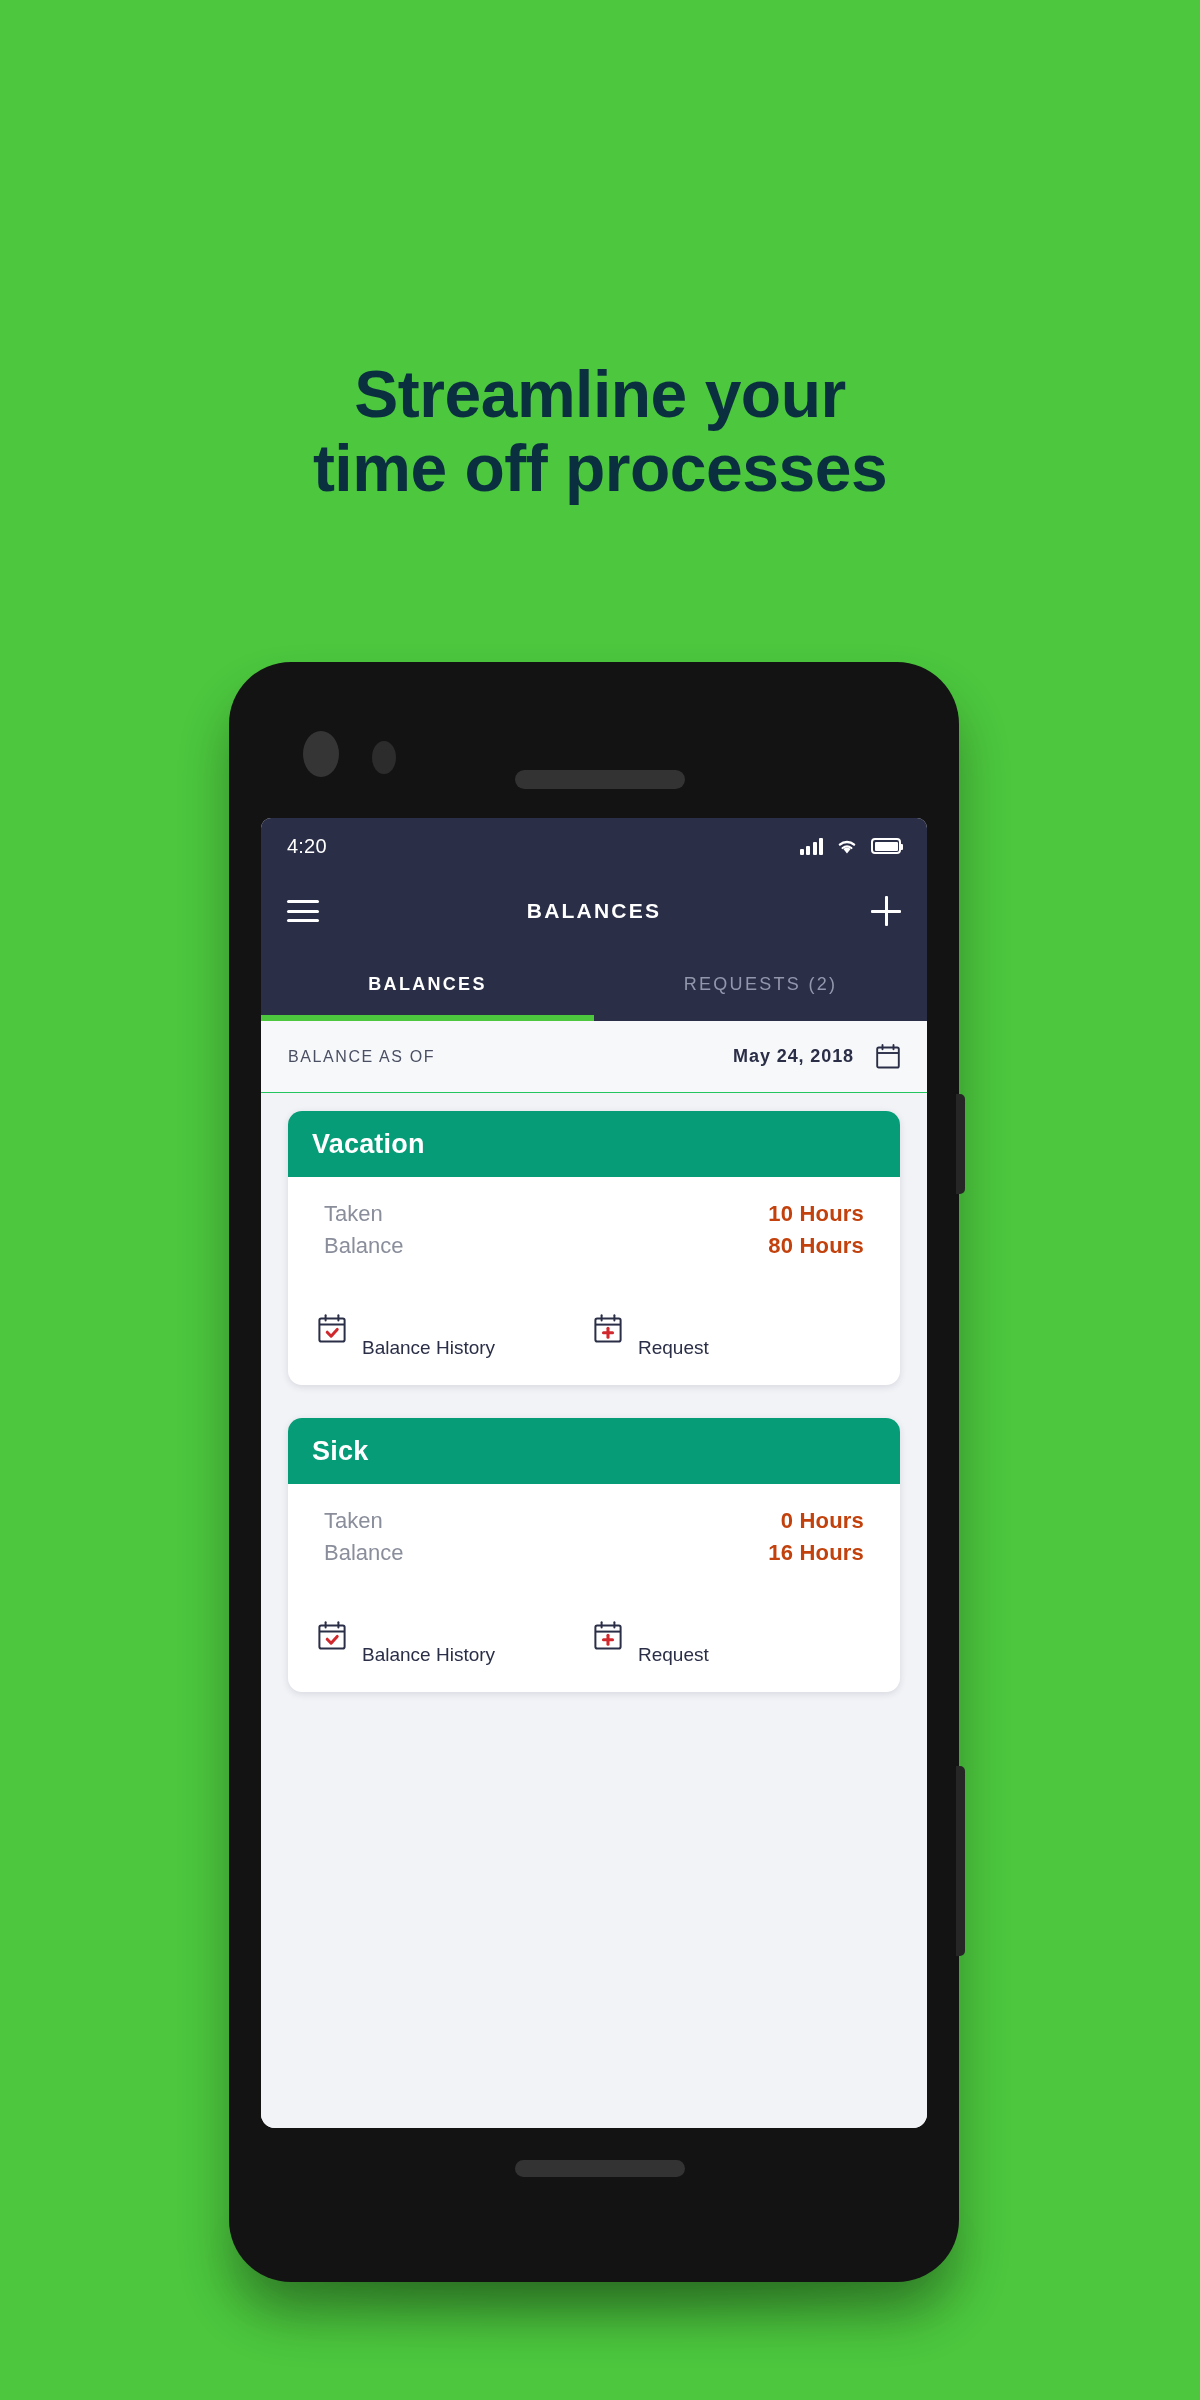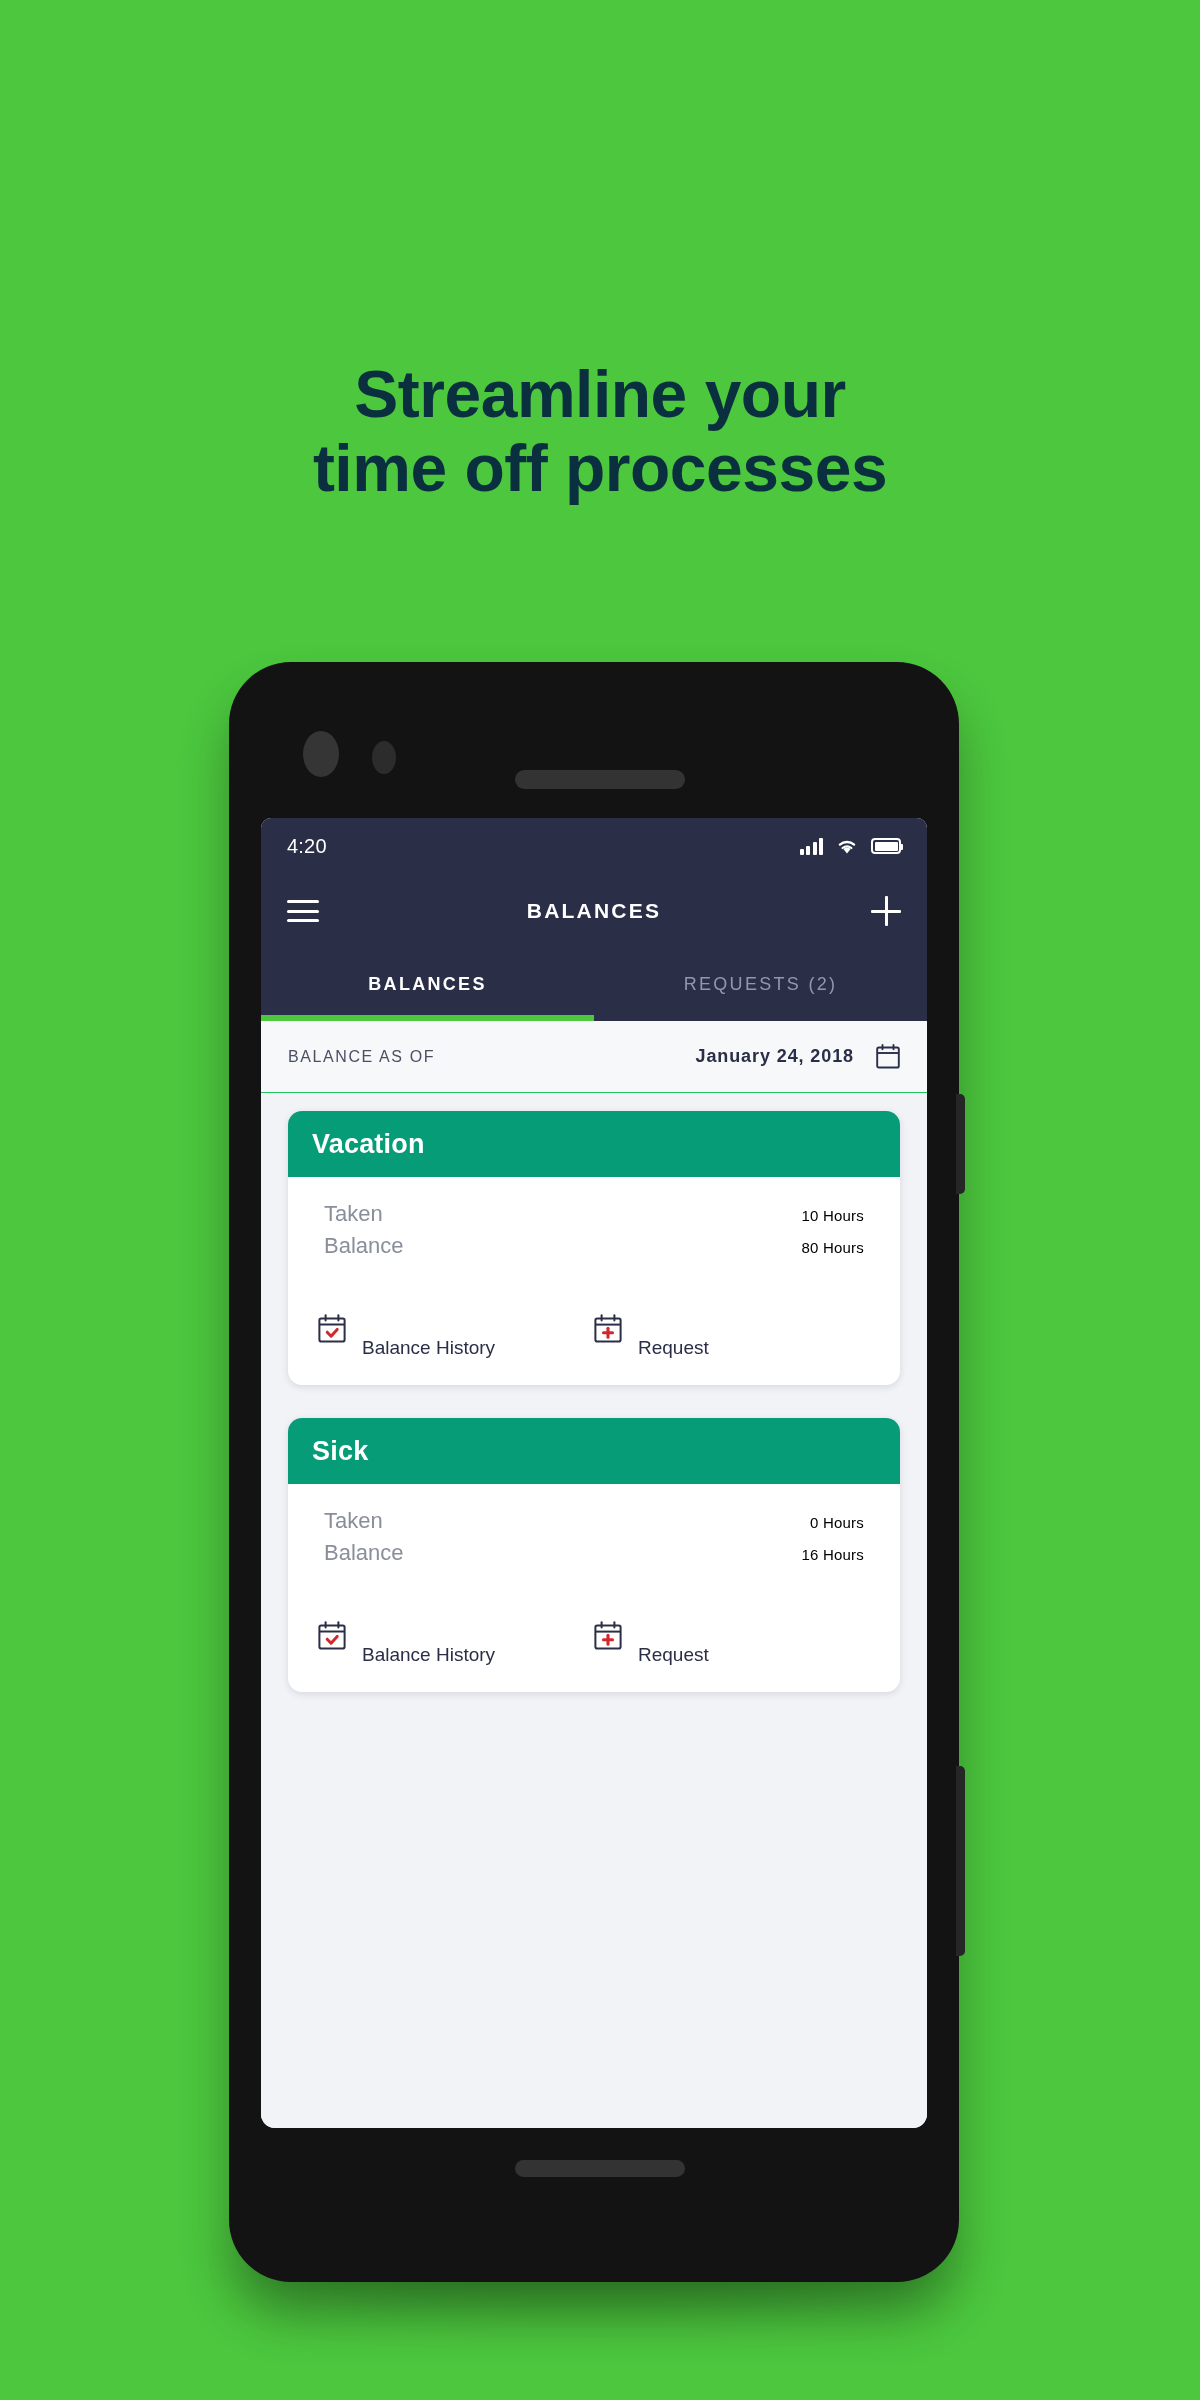--- a/index.html
+++ b/index.html
@@ -206,21 +206,21 @@
   .card-rows { padding:24px 36px 6px 36px; }
   .row {
     display:flex; align-items:baseline;
     margin-bottom:6px;
   }
   .row-label {
     font-size:22px; color:#8A8E9B; font-weight:normal;
   }
   .row-value {
     margin-left:auto;
-    font-size:15px; color:#000000; font-weight:normal;
+    font-size:22px; color:#c2410c; font-weight:bold;
     letter-spacing:0.2px;
   }
   .card-actions {
     display:flex;
     padding:26px 30px 26px 30px;
   }
   .action {
     display:flex; align-items:center;
     cursor:pointer;
     width:50%;
@@ -280,21 +280,21 @@
     </div>
 
     <div class="tabs">
       <div class="tab active">BALANCES</div>
       <div class="tab inactive">REQUESTS (2)</div>
       <div class="tab-indicator"></div>
     </div>
 
     <div class="asof">
       <span class="asof-label">BALANCE AS OF</span>
-      <span class="asof-date">January 24, 2018</span>
+      <span class="asof-date">May 24, 2018</span>
       <svg class="cal-sm" viewBox="0 0 24 25">
         <rect x="1.2" y="3.5" width="21.6" height="20" rx="1.6" fill="none" stroke="#2A2E47" stroke-width="1.9"></rect>
         <line x1="1.2" y1="9" x2="22.8" y2="9" stroke="#2A2E47" stroke-width="1.9"></line>
         <line x1="6.5" y1="1" x2="6.5" y2="5.2" stroke="#2A2E47" stroke-width="1.9" stroke-linecap="round"></line>
         <line x1="17.5" y1="1" x2="17.5" y2="5.2" stroke="#2A2E47" stroke-width="1.9" stroke-linecap="round"></line>
       </svg>
     </div>
 
     <div class="body">
 

